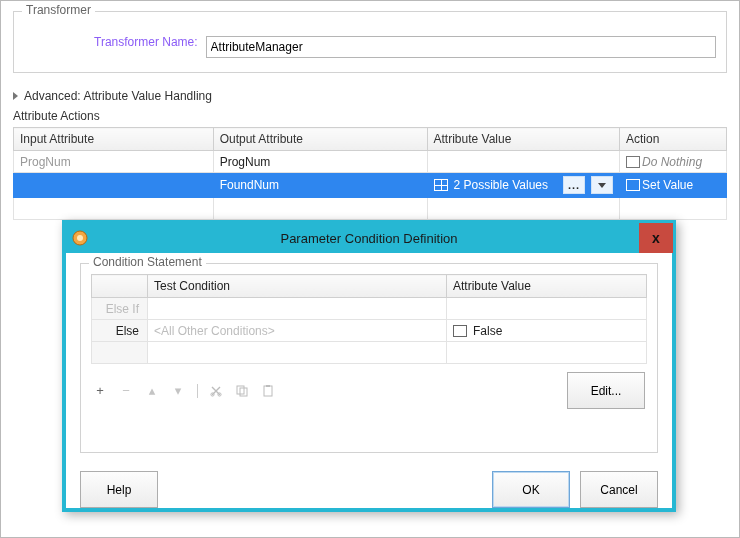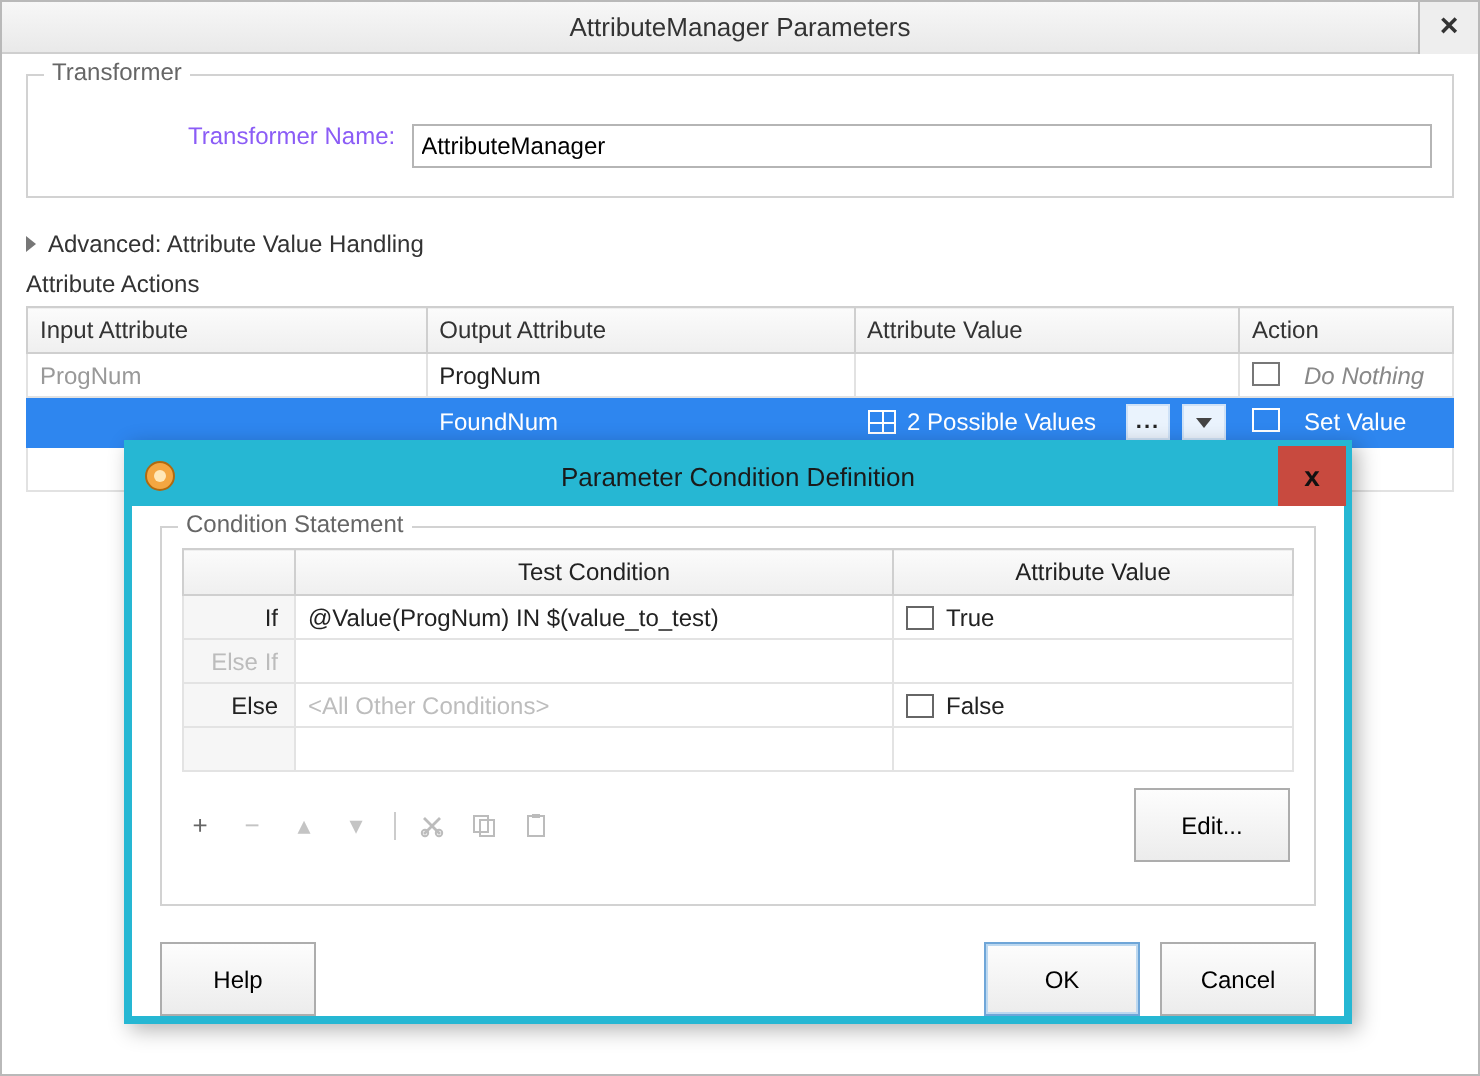--- a/index.html
+++ b/index.html
@@ -77,21 +77,21 @@
   }
   table.grid td {
     border: 1px solid #e2e2e2;
     padding: 3px 6px; height: 22px;
     background:#fff;
   }
   tr.row-sel td {
     background: #2e86ef; color:#fff; border-color:#2e86ef;
   }
   tr.row0 td:first-child { color:#999; font-style: normal; }
-  .action-cell { display:flex; align-items:flex-start; gap:12px; }
+  .action-cell { display:flex; align-items:center; gap:2px; }
   .action-cell.italic { font-style: italic; color:#888; }
   .action-icon {
     width:14px; height:12px; border:1px solid #777; background:#fff;
     display:inline-block; position:relative;
   }
   tr.row-sel .action-icon { border-color:#fff; background:transparent; }
   .val-cell { display:flex; align-items:center; gap:6px; }
   .val-cell .grid-icon {
     width:14px; height:12px; display:inline-block; position:relative;
     border:1px solid #fff;
@@ -141,21 +141,21 @@
     background:#c84a3f; color:#111;
     display:flex;align-items:center;justify-content:center;
     font-weight:bold; font-size:14px;
   }
   .modal-body { flex:1; padding:10px 14px 8px 14px; display:flex; flex-direction:column; }
   .modal .fieldset { flex:1; display:flex; flex-direction:column; margin-bottom:10px; }
   table.cond {
     width:100%; border-collapse:collapse; border:1px solid #cfcfcf;
   }
   table.cond th {
-    text-align:center; font-weight:normal;
+    text-align:left; font-weight:normal;
     background: linear-gradient(#fbfbfb,#efefef);
     border:1px solid #cfcfcf; padding:4px 6px;
   }
   table.cond td {
     border:1px solid #e3e3e3; padding:3px 6px; height:22px; background:#fff;
   }
   .cond-kw { width:50px; text-align:right; padding-right:8px !important; background:#f6f6f6 !important; }
   .cond-kw.dim { color:#bcbcbc; }
   .av-cell { display:flex; align-items:center; gap:6px; }
   .box-icon { width:14px;height:12px;border:1px solid #666;display:inline-block; }
@@ -179,26 +179,20 @@
   .modal-footer {
     display:flex; align-items:center; padding: 0 14px 0 14px; gap:10px;
   }
   .modal-footer .grow { flex:1; }
   svg { display:block; }
 </style>
 </head>
 <body>
 
 <div class="outer">
-  <div class="titlebar">
-    <span>AttributeManager Parameters</span>
-    <div class="close">
-      <span>×</span>
-    </div>
-  </div>
 
   <div class="content">
 
     <div class="fieldset">
       <span class="legend">Transformer</span>
       <div class="name-row">
         <label>Transformer Name:</label>
         <input type="text" value="AttributeManager" style="">
       </div>
     </div>
@@ -296,30 +290,20 @@
           </colgroup>
         <thead>
           <tr>
             <th></th>
             <th>Test Condition</th>
             <th>Attribute Value</th>
           </tr>
         </thead>
         <tbody>
           <tr>
-            <td class="cond-kw">If</td>
-            <td>@Value(ProgNum) IN $(value_to_test)</td>
-            <td>
-              <div class="av-cell">
-                <span class="box-icon"></span>
-                <span>True</span>
-              </div>
-            </td>
-          </tr>
-          <tr>
             <td class="cond-kw dim">Else If</td>
             <td></td>
             <td></td>
           </tr>
           <tr>
             <td class="cond-kw">Else</td>
             <td class="placeholder">&lt;All Other Conditions&gt;</td>
             <td>
               <div class="av-cell">
                 <span class="box-icon"></span>

